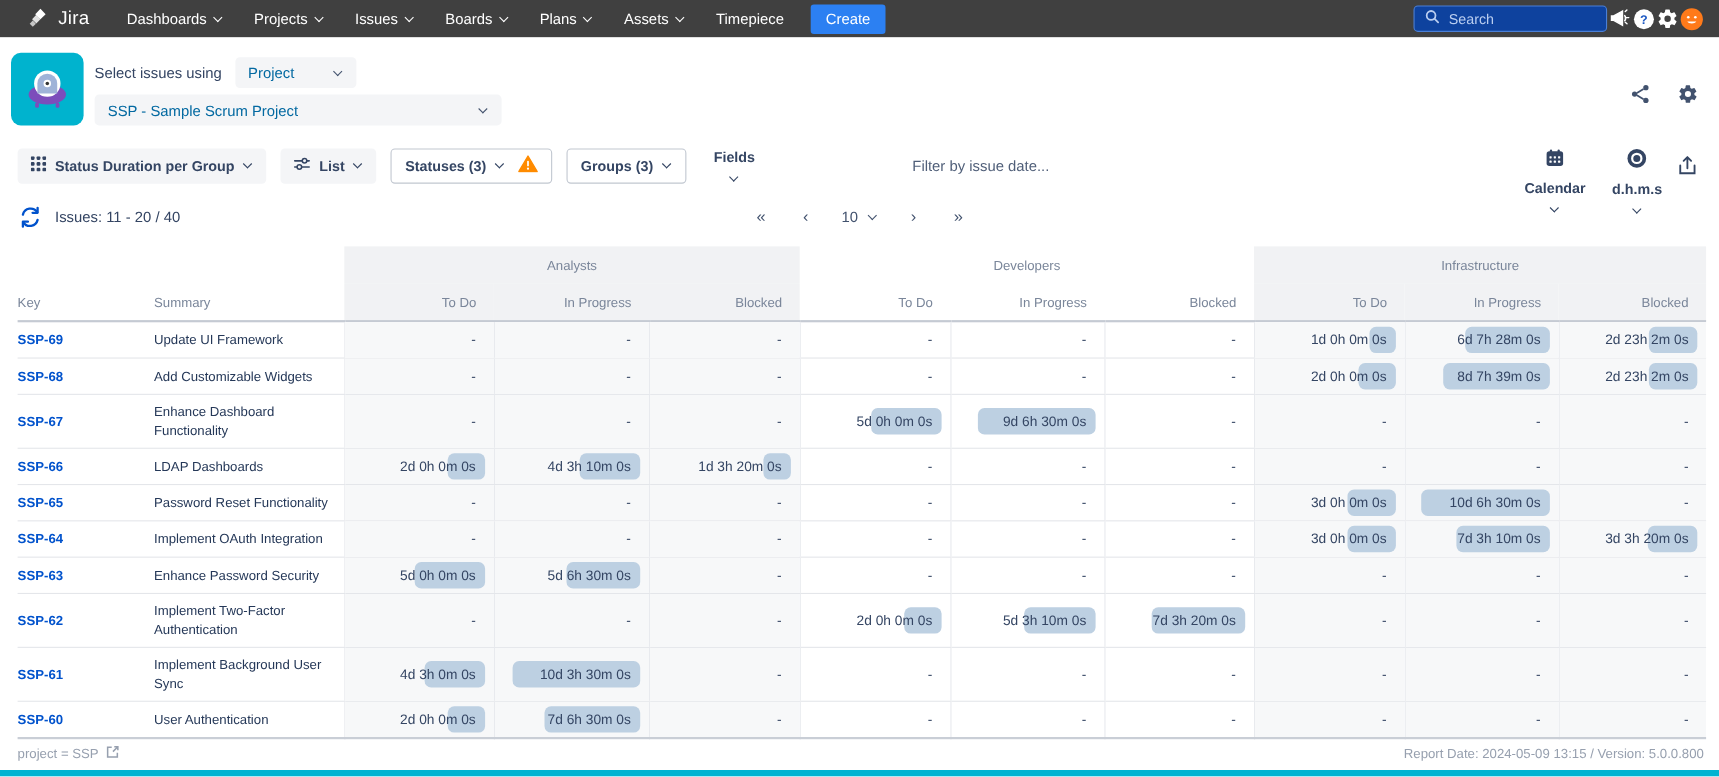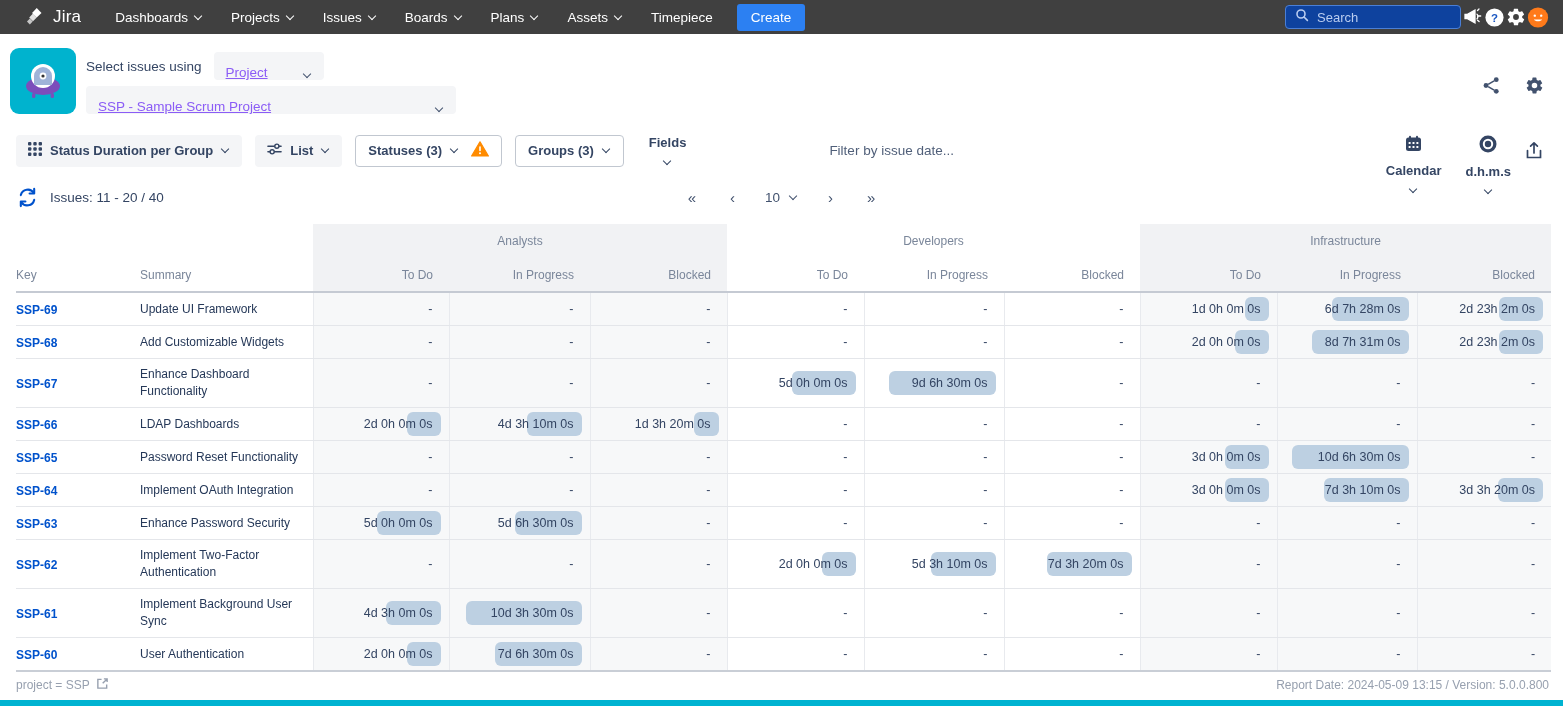--- a/index.html
+++ b/index.html
@@ -27,21 +27,21 @@
   .search-box input::placeholder { color:#b9cdf0; }
   .nav-icon { width:22px; height:22px; display:flex; align-items:center; justify-content:center; cursor:pointer; }
 
   
   .app-header { height:91px; position:relative; background:#fff; }
   .app-icon { position:absolute; left:10px; top:14px; width:66px; height:66px;
     border-radius:9px; background:#00b3ce; display:flex; align-items:center; justify-content:center; }
   .hdr-line1 { position:absolute; left:86px; top:18px; display:flex; align-items:center; gap:12px; }
   .hdr-label { font-size:13.5px; color:#344563; }
   .select-chip { background:#f4f5f7; border-radius:4px; height:28px; display:flex;
-    align-items:flex-end; gap:10px; padding:0 12px; font-size:13.5px; color:#8b5cf6; cursor:pointer;text-decoration:underline; }
+    align-items:center; gap:10px; padding:0 12px; font-size:13.5px; color:#0369a1; cursor:pointer; }
   .select-chip .chev { color:#44546f; }
   .hdr-line2 { position:absolute; left:86px; top:52px; }
   .project-chip { width:370px; justify-content:space-between; }
   .hdr-right { position:absolute; right:18px; top:40px; display:flex; gap:21px; color:#42526e; }
   .hdr-right .nav-icon { color:#42526e; }
 
   
   .toolbar { height:45px; display:flex; align-items:center; padding:6px 18px 0 16px; gap:13px; }
   .tb-btn { height:32px; display:flex; align-items:center; gap:8px; padding:0 12px;
     font-size:13px; font-weight:700; color:#344563; border-radius:4px; background:#f4f5f7;
@@ -379,21 +379,21 @@
         <tr>
           <td class="keycell"><a href="#">SSP-68</a></td>
           <td class="sumcell">Add Customizable Widgets</td>
           <td class="dur shade-b"><span class="val">-</span></td>
           <td class="dur shade-b"><span class="val">-</span></td>
           <td class="dur shade-b"><span class="val">-</span></td>
           <td class="dur"><span class="val">-</span></td>
           <td class="dur"><span class="val">-</span></td>
           <td class="dur"><span class="val">-</span></td>
           <td class="dur shade-b"><span class="bar" style="width:34px"></span><span class="val">2d 0h 0m 0s</span></td>
-          <td class="dur shade-b"><span class="bar" style="width:97px"></span><span class="val">8d 7h 31m 0s</span></td>
+          <td class="dur shade-b"><span class="bar" style="width:97px"></span><span class="val">8d 7h 39m 0s</span></td>
           <td class="dur shade-b"><span class="bar" style="width:44px"></span><span class="val">2d 23h 2m 0s</span></td>
         </tr>
         <tr>
           <td class="keycell"><a href="#">SSP-67</a></td>
           <td class="sumcell">Enhance Dashboard Functionality</td>
           <td class="dur shade-b"><span class="val">-</span></td>
           <td class="dur shade-b"><span class="val">-</span></td>
           <td class="dur shade-b"><span class="val">-</span></td>
           <td class="dur"><span class="bar" style="width:64px"></span><span class="val">5d 0h 0m 0s</span></td>
           <td class="dur"><span class="bar" style="width:107px"></span><span class="val">9d 6h 30m 0s</span></td>

